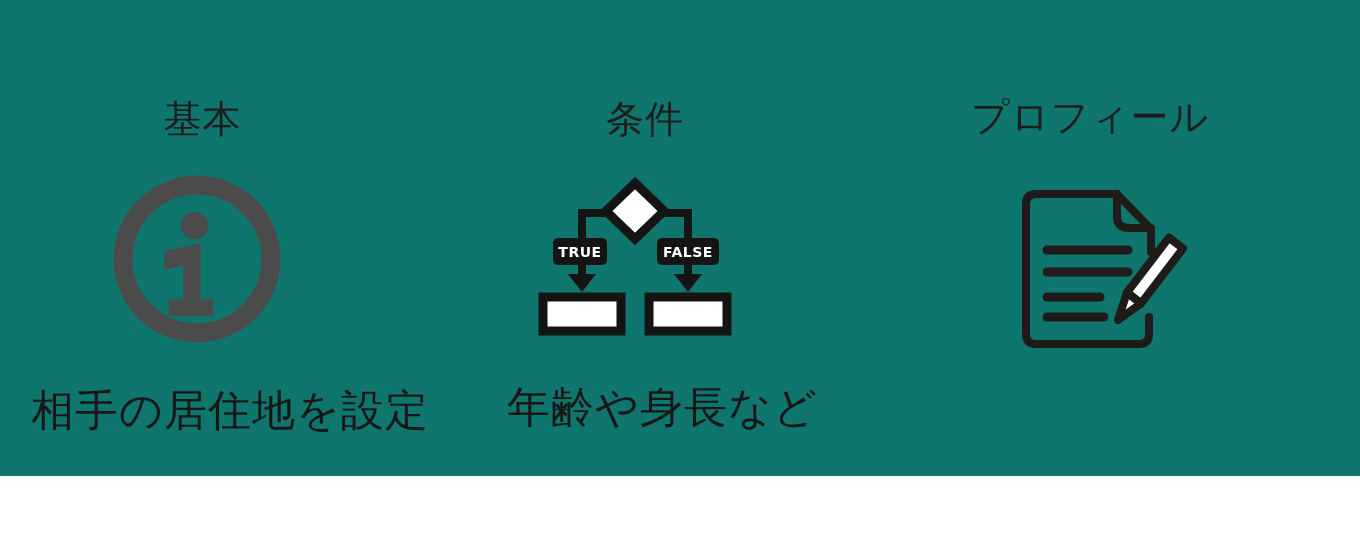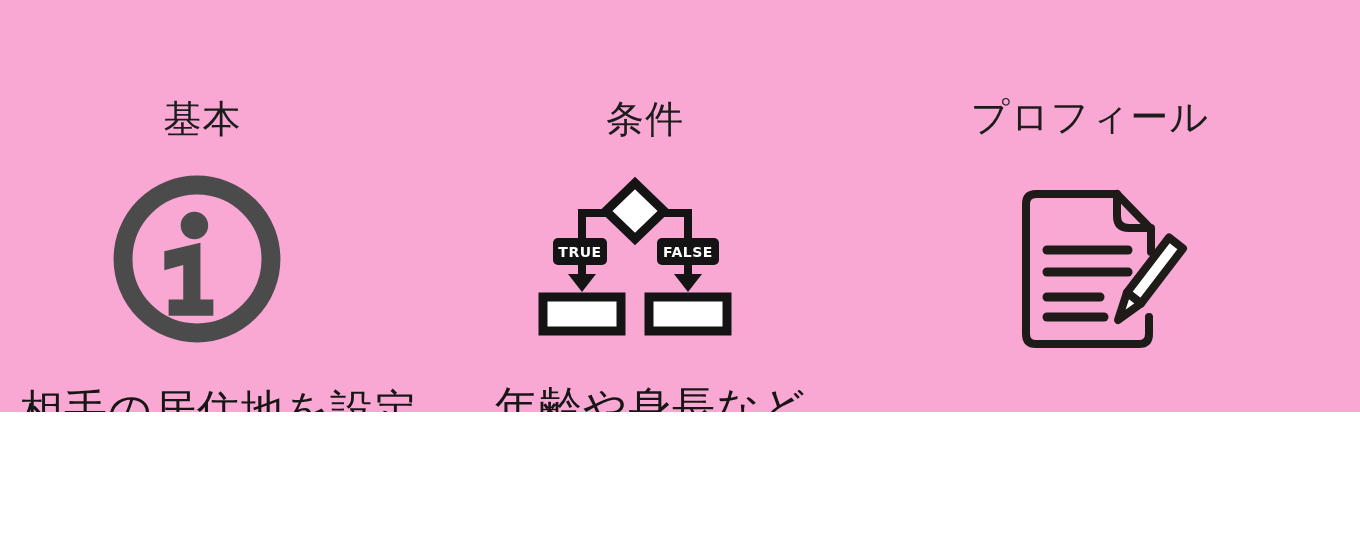--- a/index.html
+++ b/index.html
@@ -3,39 +3,39 @@
 <meta charset="utf-8">
 <style>
   html, body {
     margin: 0;
     padding: 0;
     background: #ffffff;
   }
   #canvas {
     position: relative;
     width: 1360px;
-    height: 412px;
-    background: #f9a8d4;
+    height: 476px;
+    background: #0f766e;
     overflow: hidden;
     font-family: "Liberation Sans", sans-serif;
     color: #1c1c1c;
   }
   .abs { position: absolute; }
   .col-title {
     font-size: 38px;
     line-height: 1.2;
     text-align: center;
     color: #1c1c1c;
     letter-spacing: 1px;
     white-space: nowrap;
   }
   .col-caption {
     font-size: 43px;
     line-height: 1.25;
-    text-align: left;
+    text-align: center;
     color: #161616;
     letter-spacing: 1px;
     white-space: nowrap;
   }
   .col-caption.small {
     font-size: 38px;
     letter-spacing: 0px;
   }
   #title-basic   { left: 30px;  top: 97px; width: 345px; }
   #title-cond    { left: 480px; top: 97px; width: 330px; }

